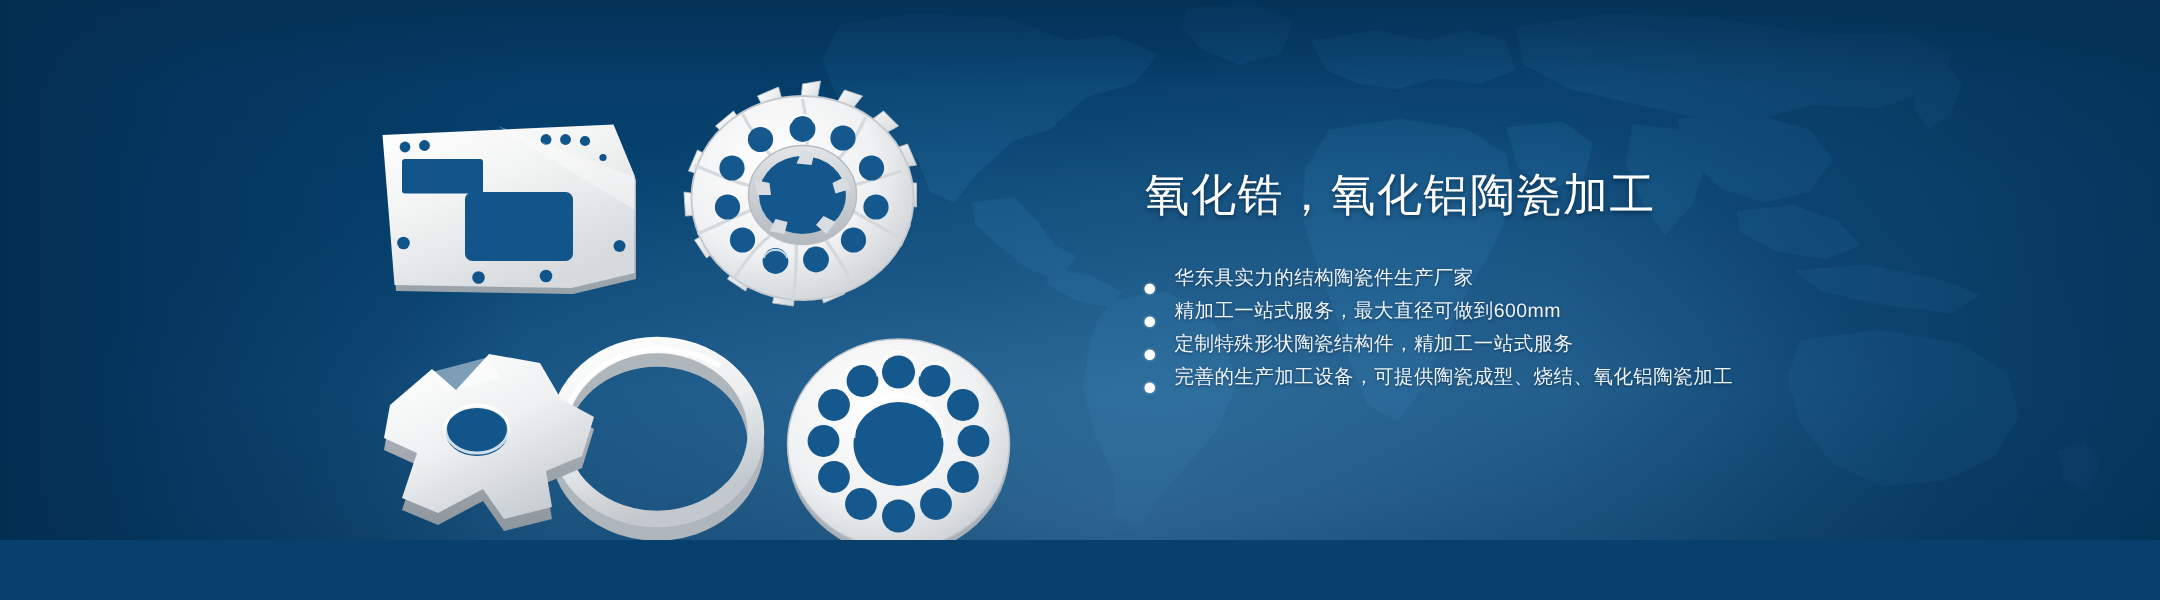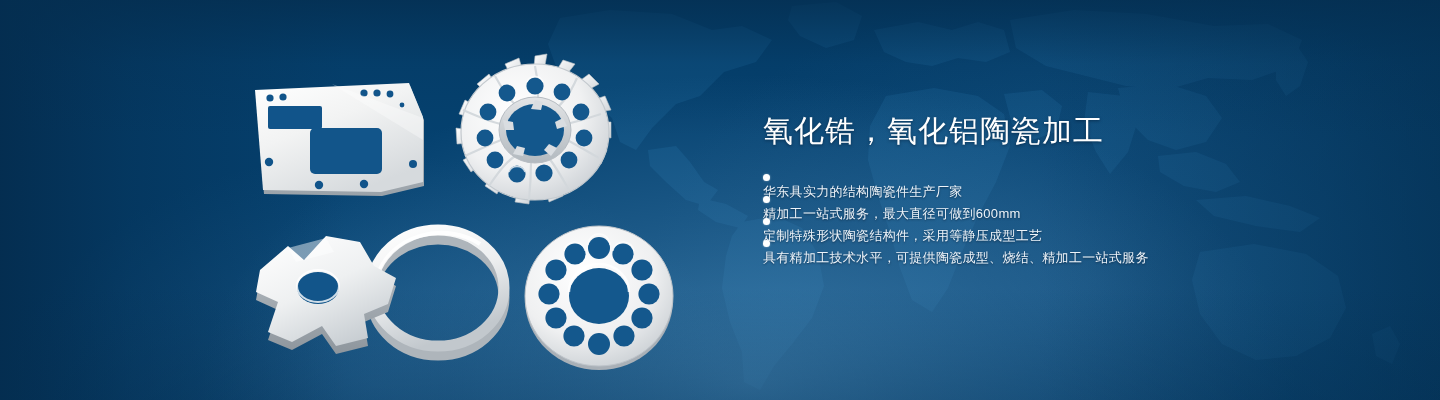--- a/index.html
+++ b/index.html
@@ -1,19 +1,19 @@
 <!DOCTYPE html>
 <html><head>
 <meta charset="utf-8">
 <style>
   html,body{margin:0;padding:0;background:#07406d;}
   body{font-family:"Liberation Sans","DejaVu Sans",sans-serif;}
 
   .banner{
-    position:relative;width:1440px;height:400px;overflow:hidden;
+    position:relative;width:1440px;height:360px;overflow:hidden;
     background:#064270;
   }
 
   
   .bg-base{
     position:absolute;inset:0;
     background:#05416f;
   }
   
   .bg-wash{
@@ -66,25 +66,24 @@
     font-weight:400;
     color:#ffffff;
     text-shadow:0 1px 3px rgba(0,20,40,.55);
     white-space:nowrap;
   }
   .bullets{
     list-style:none;margin:0;padding:0;
     margin-top:24px;
   }
   .bullet{
-    display:flex;align-items:flex-start;
+    display:flex;align-items:flex-end;
     height:22px;
     margin-bottom:0px;
     white-space:nowrap;
-    flex-direction:column;
   }
   .dot{
     width:7px;height:7px;border-radius:50%;
     background:#ffffff;
     flex:0 0 auto;
     margin-right:13px;
     box-shadow:0 0 2px rgba(255,255,255,.5);
   }
   .btext{
     font-size:13px;
@@ -361,22 +360,22 @@
       <li class="bullet">
         <span class="dot"></span>
         <span class="btext">华东具实力的结构陶瓷件生产厂家</span>
       </li>
       <li class="bullet">
         <span class="dot"></span>
         <span class="btext">精加工一站式服务，最大直径可做到600mm</span>
       </li>
       <li class="bullet">
         <span class="dot"></span>
-        <span class="btext">定制特殊形状陶瓷结构件，采用等静压成型工艺</span>
+        <span class="btext">定制特殊形状陶瓷结构件，精加工一站式服务</span>
       </li>
       <li class="bullet">
         <span class="dot"></span>
-        <span class="btext">具有精加工技术水平，可提供陶瓷成型、烧结、精加工一站式服务</span>
+        <span class="btext">完善的生产加工设备，可提供陶瓷成型、烧结、氧化铝陶瓷加工</span>
       </li>
     </ul>
   </div>
 
 </div>
 
 </body></html>

